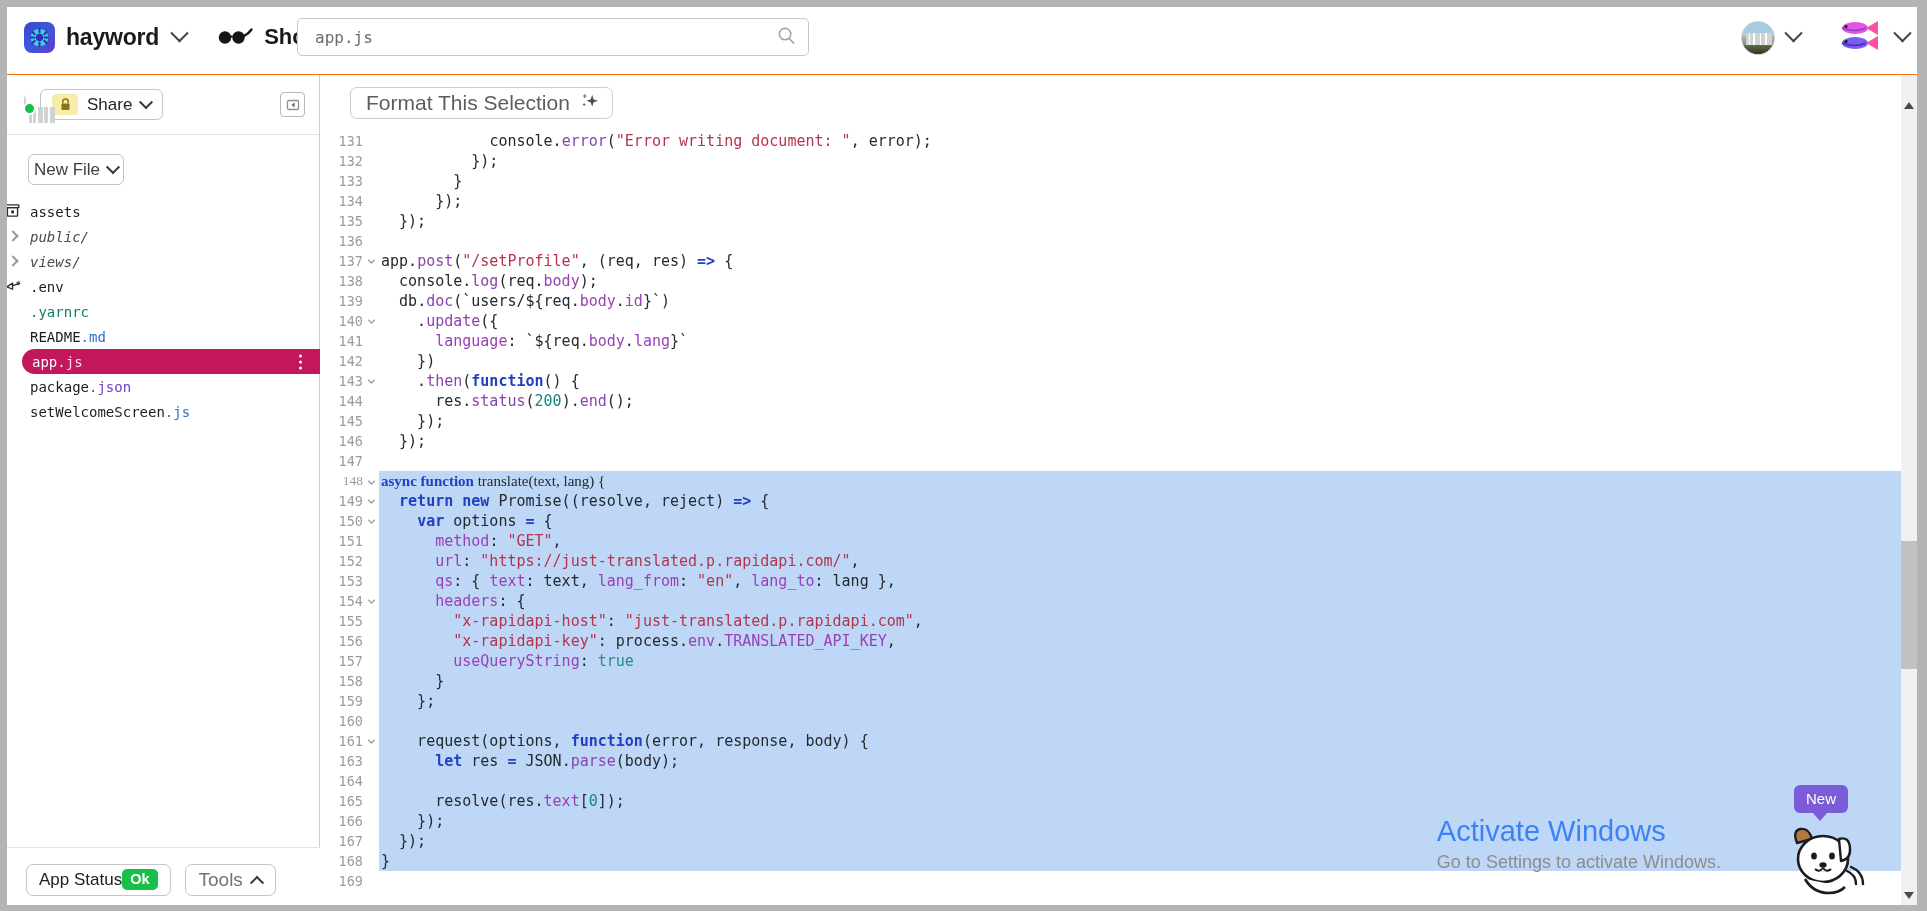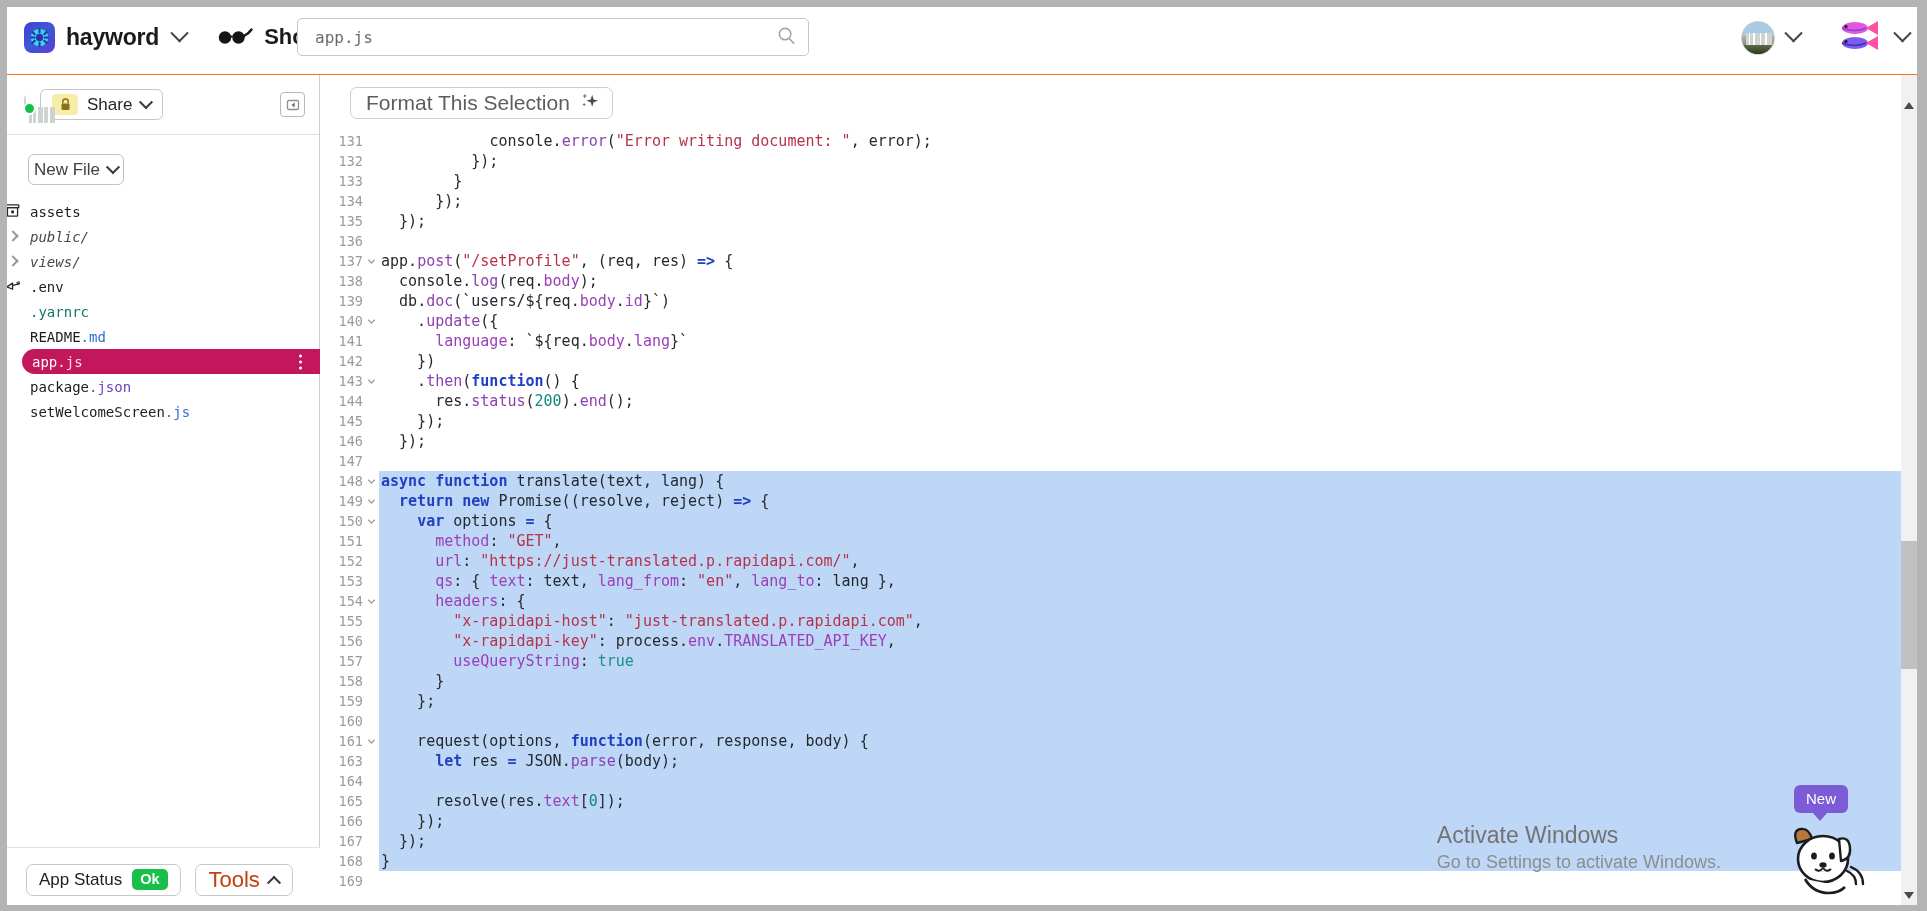--- a/index.html
+++ b/index.html
@@ -157,33 +157,33 @@
     display: flex; flex-direction: column; gap: 3px; cursor: pointer;
   }
   #kebab i { width: 3px; height: 3px; background: #fff; border-radius: 50%; display: block; }
 
   #sidebar-footer {
     position: absolute; left: 0; bottom: 0; width: 320px; height: 64px;
     border-top: 1px solid #e2e2e2; background: #fff;
     display: flex; align-items: center; padding-left: 26px; gap: 14px;
   }
   #appstatus-button {
-    display: flex; align-items: center; gap: 10px; height: 32px; padding: 0 12px;
+    display: flex; align-items: center; height: 32px; padding: 0 12px;
     border: 1px solid #c6c6c6; border-radius: 7px; background: #fff; cursor: pointer;
   }
   #appstatus-label { font-size: 17px; color: #222; }
   #appstatus-badge {
     background: #18bf48; color: #fff; font-size: 14.5px; font-weight: bold;
     border-radius: 5px; padding: 2px 8px 3px;
   }
   #tools-button {
     display: flex; align-items: center; gap: 9px; height: 32px; padding: 0 13px;
     border: 1px solid #c6c6c6; border-radius: 7px; background: #fff; cursor: pointer;
   }
-  #tools-label { font-size: 22px; color: #c2410c; }
+  #tools-label { font-size: 19px; color: #737373; }
 
   
   #editor {
     position: absolute; left: 321px; top: 75px;
     width: 1606px; height: 836px; background: #fff;
   }
   #editor-toolbar { height: 56px; display: flex; align-items: center; padding-left: 29px; }
   #format-button {
     display: flex; align-items: center; gap: 10px;
     height: 32px; padding: 0 13px 0 15px;
@@ -219,21 +219,21 @@
   .t-num   { color: #0f8a7f; }
   .t-prop  { color: #9a3fb8; }
   .t-const { color: #1f8f86; }
   .t-op    { color: #1f3fc4; font-weight: bold; }
 
   
   #watermark {
     position: absolute; right: 206px; bottom: 38px;
     text-align: left; pointer-events: none; user-select: none;
   }
-  #wm-title { font-size: 23px; color: #737373; line-height: 1.15; }
+  #wm-title { font-size: 29px; color: #3b82f6; line-height: 1.15; }
   #wm-sub { font-size: 18px; color: #8d8d8d; margin-top: 4px; }
 
   #mascot-wrap { position: absolute; right: 24px; bottom: 16px; width: 170px; height: 110px; }
   #new-bubble {
     position: absolute; right: 55px; top: 0px;
     background: #7b5cd6; color: #fff; font-size: 15px;
     padding: 5px 12px 6px; border-radius: 6px; cursor: pointer;
   }
   #new-bubble::after {
     content: ""; position: absolute; left: 18px; bottom: -8px;
@@ -478,21 +478,21 @@
           </svg></span><span class="ctext"><span class="t-plain">    .</span><span class="t-fn">update</span><span class="t-plain">({</span></span></div>
       <div class="code-line"><span class="ln">141</span><span class="fold"></span><span class="ctext"><span class="t-plain">      </span><span class="t-prop">language</span><span class="t-plain">: `${req</span><span class="t-plain">.</span><span class="t-prop">body</span><span class="t-plain">.</span><span class="t-prop">lang</span><span class="t-plain">}`</span></span></div>
       <div class="code-line"><span class="ln">142</span><span class="fold"></span><span class="ctext"><span class="t-plain">    })</span></span></div>
       <div class="code-line"><span class="ln">143</span><span class="fold"><svg width="9" height="9" viewBox="0 0 10 10" style="vertical-align:middle">
             <path d="M1.5 3 L5 6.8 L8.5 3" fill="none" stroke="#9b9b9b" stroke-width="1.5"></path>
           </svg></span><span class="ctext"><span class="t-plain">    .</span><span class="t-fn">then</span><span class="t-plain">(</span><span class="t-kw">function</span><span class="t-plain">() {</span></span></div>
       <div class="code-line"><span class="ln">144</span><span class="fold"></span><span class="ctext"><span class="t-plain">      res</span><span class="t-plain">.</span><span class="t-fn">status</span><span class="t-plain">(</span><span class="t-num">200</span><span class="t-plain">).</span><span class="t-fn">end</span><span class="t-plain">();</span></span></div>
       <div class="code-line"><span class="ln">145</span><span class="fold"></span><span class="ctext"><span class="t-plain">    });</span></span></div>
       <div class="code-line"><span class="ln">146</span><span class="fold"></span><span class="ctext"><span class="t-plain">  });</span></span></div>
       <div class="code-line"><span class="ln">147</span><span class="fold"></span><span class="ctext">&nbsp;</span></div>
-      <div class="code-line hl" style="background: none;"><span class="ln">148</span><span class="fold"><svg width="9" height="9" viewBox="0 0 10 10" style="vertical-align:middle">
+      <div class="code-line hl" style="background: none; font-family: Liberation Serif, serif;"><span class="ln">148</span><span class="fold"><svg width="9" height="9" viewBox="0 0 10 10" style="vertical-align:middle">
             <path d="M1.5 3 L5 6.8 L8.5 3" fill="none" stroke="#9b9b9b" stroke-width="1.5"></path>
           </svg></span><span class="ctext" style="background: rgb(191, 215, 247); display: inline-block; min-width: 1541px; height: 20px; line-height: 20px;"><span class="t-kw">async function</span><span class="t-plain"> translate(text, lang) {</span></span></div>
       <div class="code-line hl" style="background: none;"><span class="ln">149</span><span class="fold"><svg width="9" height="9" viewBox="0 0 10 10" style="vertical-align:middle">
             <path d="M1.5 3 L5 6.8 L8.5 3" fill="none" stroke="#9b9b9b" stroke-width="1.5"></path>
           </svg></span><span class="ctext" style="background: rgb(191, 215, 247); display: inline-block; min-width: 1541px; height: 20px; line-height: 20px;"><span class="t-plain">  </span><span class="t-kw">return new</span><span class="t-plain"> Promise((resolve, reject) </span><span class="t-op">=&gt;</span><span class="t-plain"> {</span></span></div>
       <div class="code-line hl" style="background: none;"><span class="ln">150</span><span class="fold"><svg width="9" height="9" viewBox="0 0 10 10" style="vertical-align:middle">
             <path d="M1.5 3 L5 6.8 L8.5 3" fill="none" stroke="#9b9b9b" stroke-width="1.5"></path>
           </svg></span><span class="ctext" style="background: rgb(191, 215, 247); display: inline-block; min-width: 1541px; height: 20px; line-height: 20px;"><span class="t-plain">    </span><span class="t-kw">var</span><span class="t-plain"> options </span><span class="t-op">=</span><span class="t-plain"> {</span></span></div>
       <div class="code-line hl" style="background: none;"><span class="ln">151</span><span class="fold"></span><span class="ctext" style="background: rgb(191, 215, 247); display: inline-block; min-width: 1541px; height: 20px; line-height: 20px;"><span class="t-plain">      </span><span class="t-prop">method</span><span class="t-plain">: </span><span class="t-str">"GET"</span><span class="t-plain">,</span></span></div>
       <div class="code-line hl" style="background: none;"><span class="ln">152</span><span class="fold"></span><span class="ctext" style="background: rgb(191, 215, 247); display: inline-block; min-width: 1541px; height: 20px; line-height: 20px;"><span class="t-plain">      </span><span class="t-prop">url</span><span class="t-plain">: </span><span class="t-str">"https://just-translated.p.rapidapi.com/"</span><span class="t-plain">,</span></span></div>

